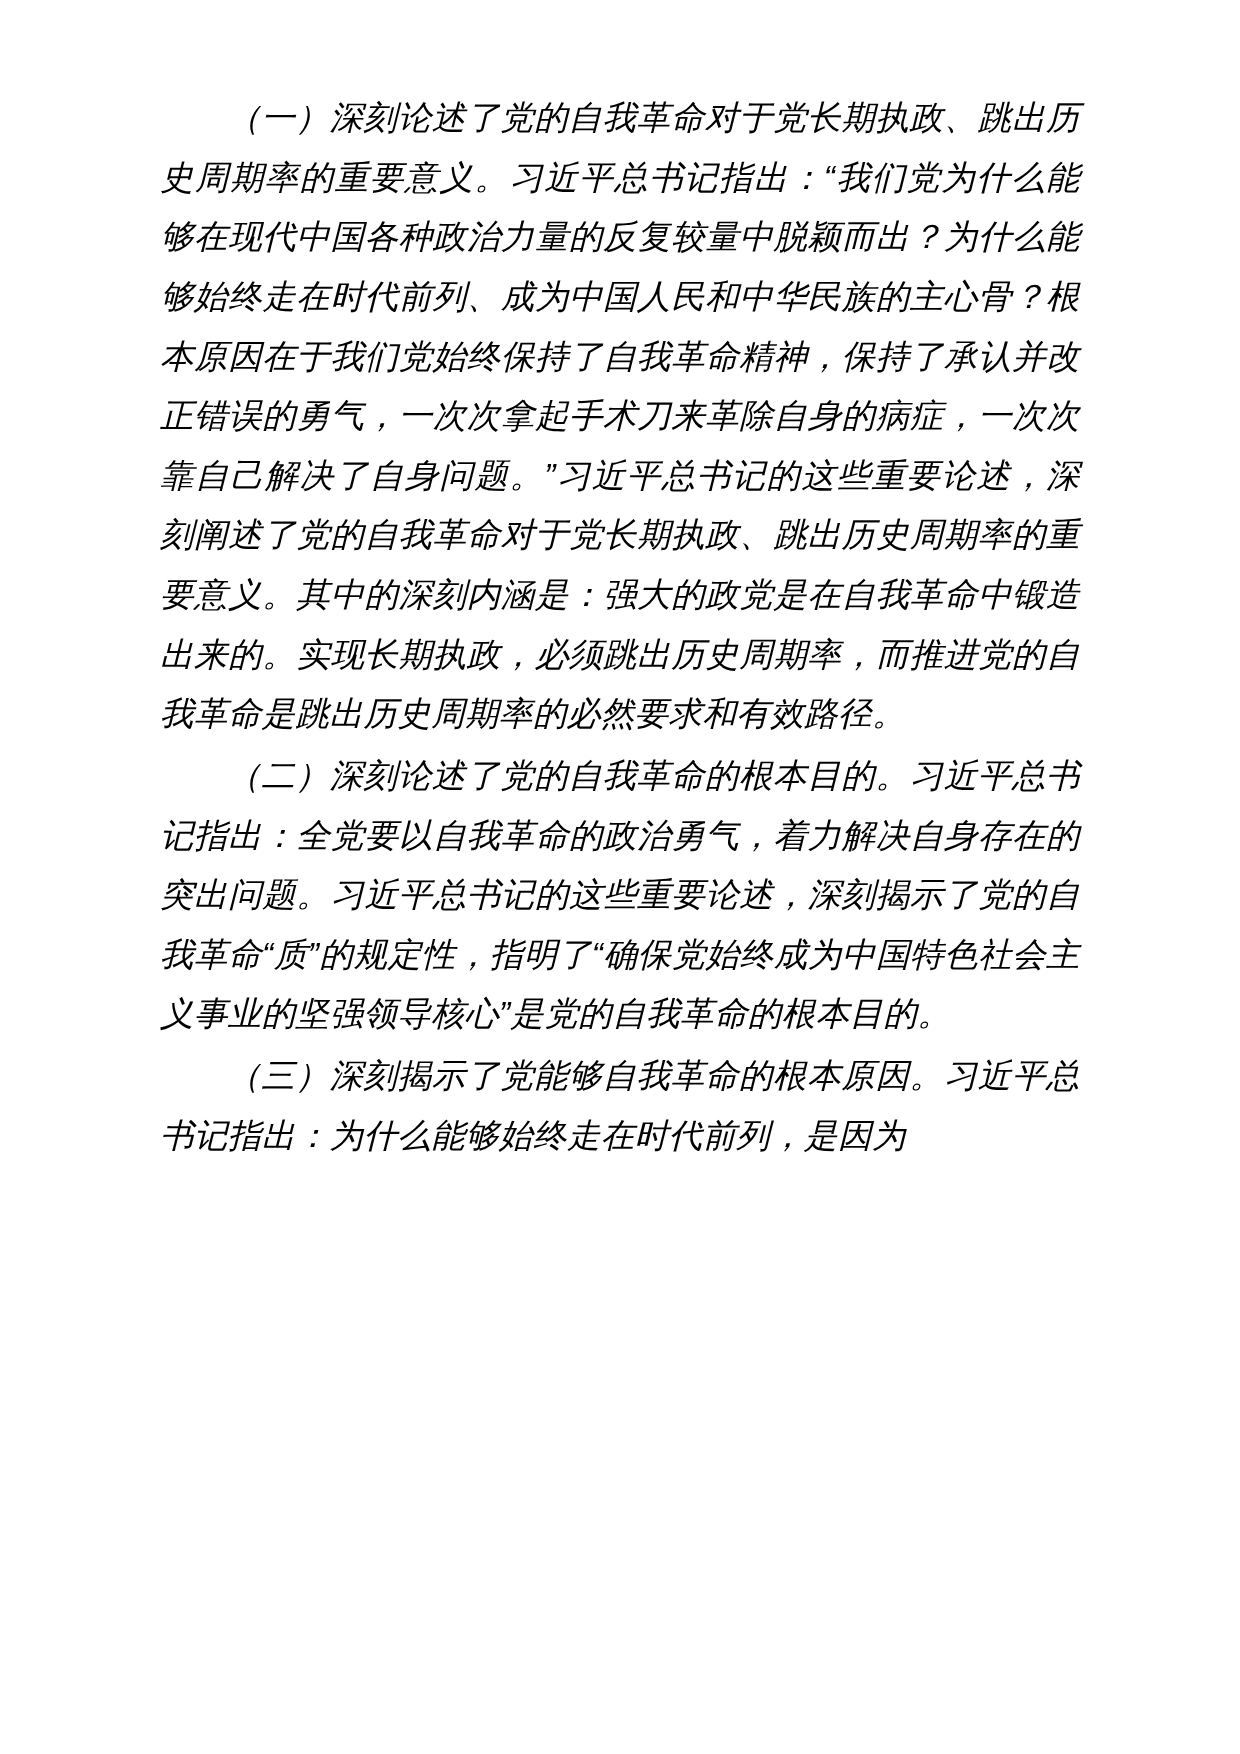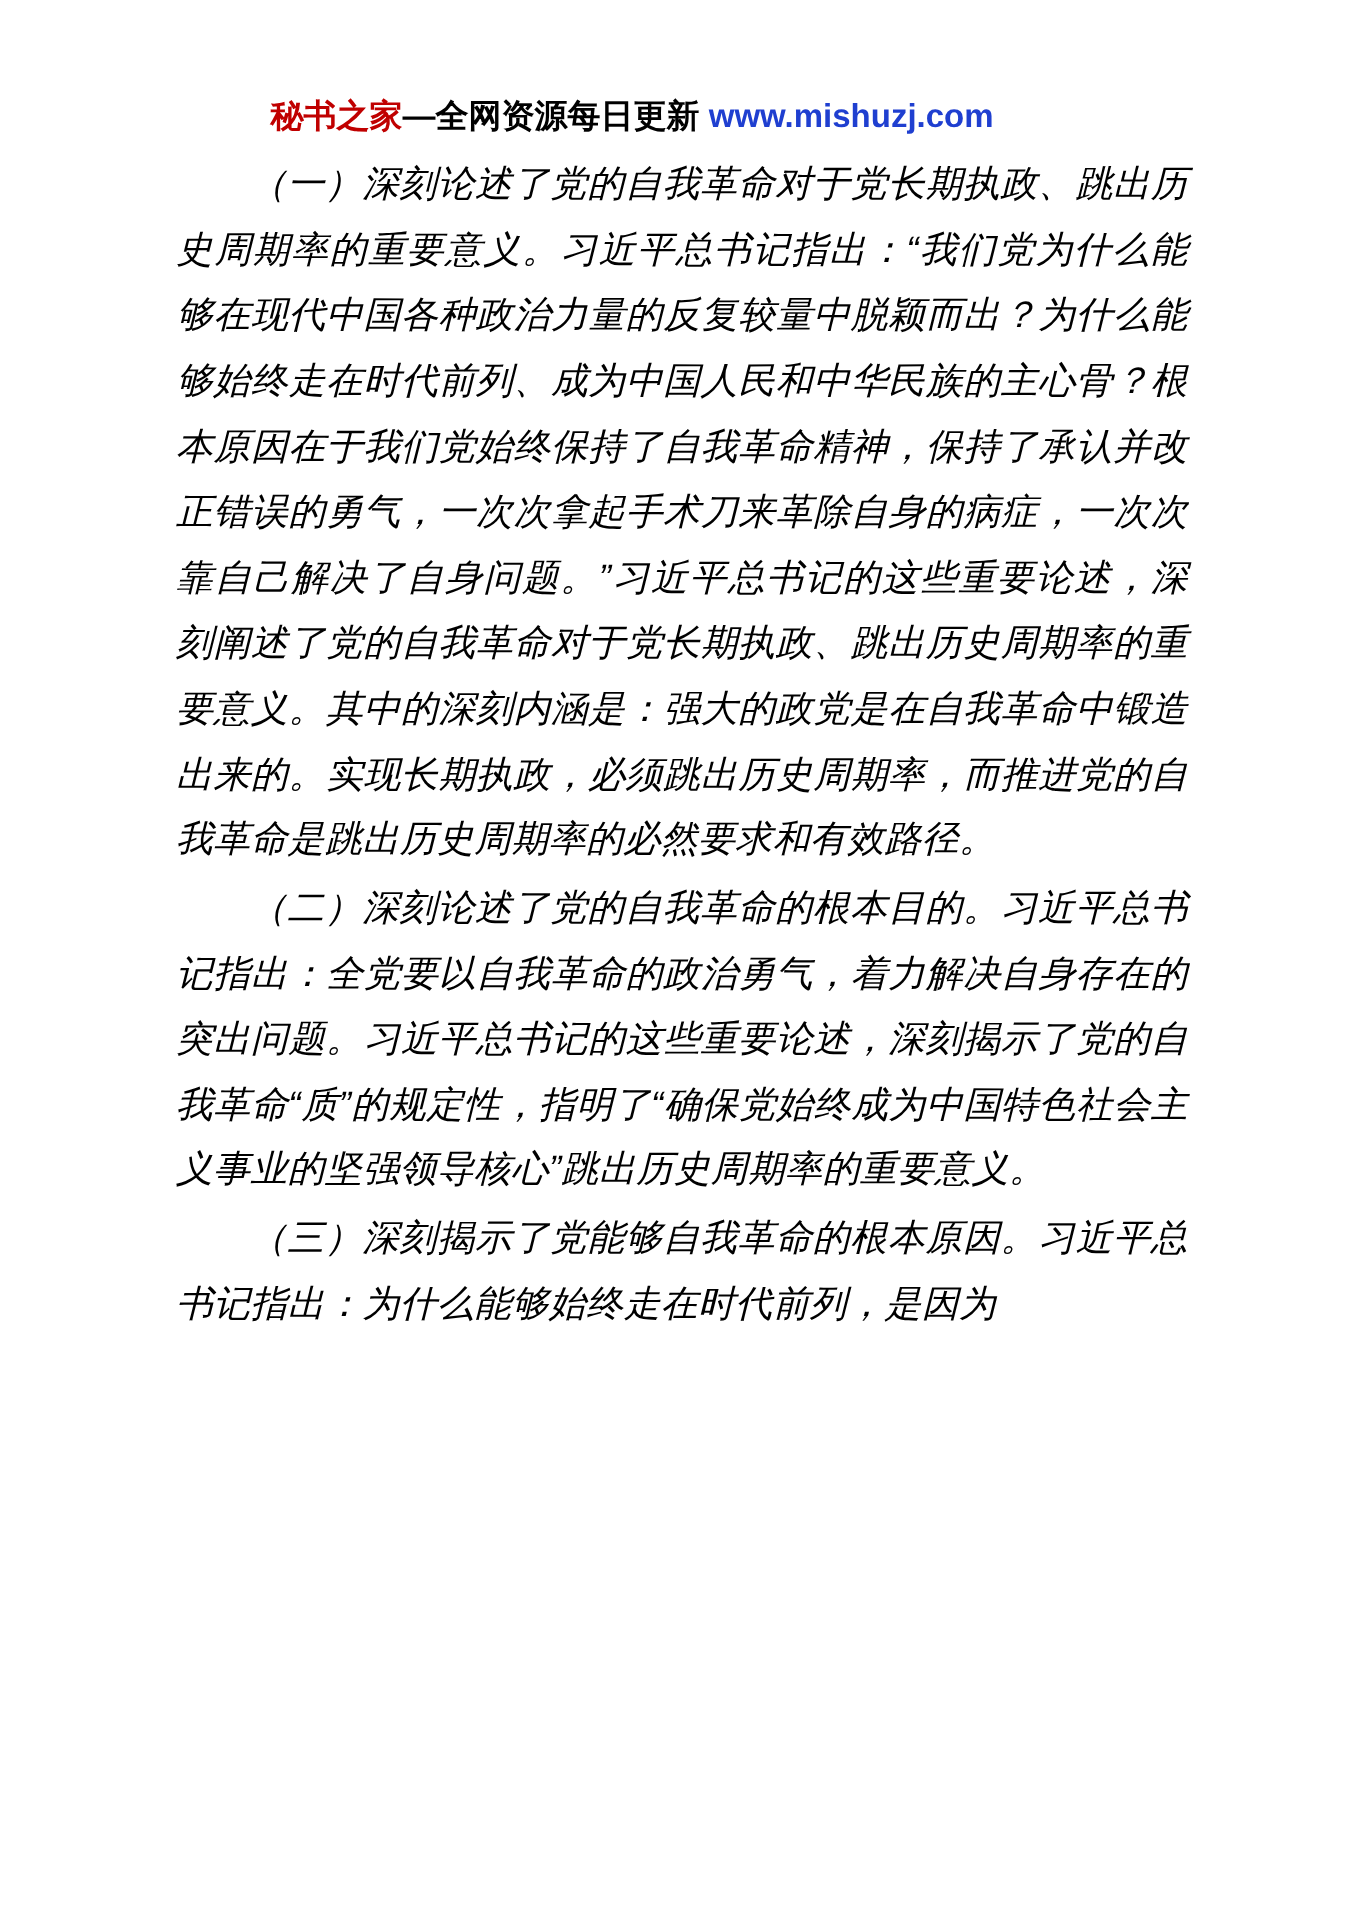--- a/index.html
+++ b/index.html
@@ -54,23 +54,20 @@
   .indent {
     text-indent: 2em;
     font-style: italic;
   }
 </style>
 </head>
 <body>
 
 <div class="page">
 
-  <div class="watermark">
-    <span class="wm-brand">秘书之家</span><span class="wm-mid">—全网资源每日更新 </span><span class="wm-url">www.mishuzj.com</span>
-  </div>
 
   <div class="body-text">
     <p class="para indent">（一）深刻论述了党的自我革命对于党长期执政、跳出历史周期率的重要意义。习近平总书记指出：“我们党为什么能够在现代中国各种政治力量的反复较量中脱颖而出？为什么能够始终走在时代前列、成为中国人民和中华民族的主心骨？根本原因在于我们党始终保持了自我革命精神，保持了承认并改正错误的勇气，一次次拿起手术刀来革除自身的病症，一次次靠自己解决了自身问题。”习近平总书记的这些重要论述，深刻阐述了党的自我革命对于党长期执政、跳出历史周期率的重要意义。其中的深刻内涵是：强大的政党是在自我革命中锻造出来的。实现长期执政，必须跳出历史周期率，而推进党的自我革命是跳出历史周期率的必然要求和有效路径。</p>
-    <p class="para indent">（二）深刻论述了党的自我革命的根本目的。习近平总书记指出：全党要以自我革命的政治勇气，着力解决自身存在的突出问题。习近平总书记的这些重要论述，深刻揭示了党的自我革命“质”的规定性，指明了“确保党始终成为中国特色社会主义事业的坚强领导核心”跳出历史周期率的重要意义。</p>
+    <p class="para indent">（二）深刻论述了党的自我革命的根本目的。习近平总书记指出：全党要以自我革命的政治勇气，着力解决自身存在的突出问题。习近平总书记的这些重要论述，深刻揭示了党的自我革命“质”的规定性，指明了“确保党始终成为中国特色社会主义事业的坚强领导核心”是党的自我革命的根本目的。</p>
     <p class="para indent">（三）深刻揭示了党能够自我革命的根本原因。习近平总书记指出：为什么能够始终走在时代前列，是因为</p>
   </div>
 
 </div>
 
 </body></html>

